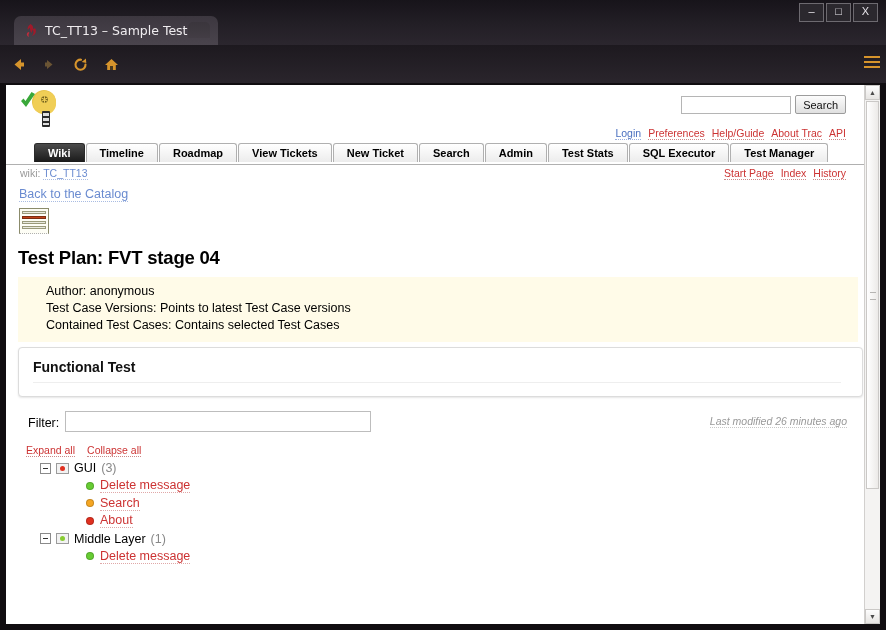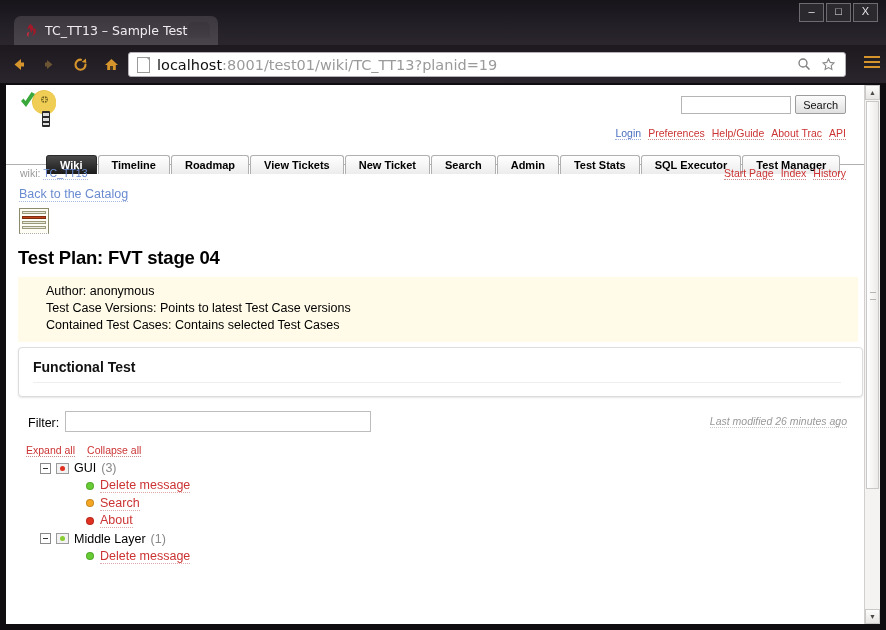--- a/index.html
+++ b/index.html
@@ -278,21 +278,21 @@
   
   #mainnav {
     position: absolute;
     left: 0; top: 57px;
     width: 858px; height: 22px;
     border-bottom: 1px solid #b0b0b0;
     background: #fff;
   }
   #mainnav ul {
     list-style: none;
-    margin: 12px;
+    margin: 0;
     padding: 0 0 0 28px;
     display: flex;
     height: 22px;
   }
   #mainnav li {
     height: 20px;
   }
   #mainnav a {
     display: block;
     height: 18px;
@@ -571,35 +571,20 @@
         <path d="M13.9 2.4 L14.3 7.1 L9.7 6.1 Z" fill="#d6942c"></path>
       </svg>
     </div>
     <div class="nav-btn">
       <svg width="17" height="17" viewBox="0 0 17 17">
         <path d="M8.5 3 L15 9 L12.8 9 L12.8 14 L4.2 14 L4.2 9 L2 9 Z" fill="#d6942c"></path>
         <rect x="7" y="10" width="3" height="4" fill="#4a3a20"></rect>
       </svg>
     </div>
 
-    <div id="url-bar">
-      <span id="page-icon"></span>
-      <span id="url-text"><b>localhost</b><span>:8001/test01/wiki/TC_TT13?planid=19</span></span>
-      <span id="url-zoom">
-        <svg width="14" height="14" viewBox="0 0 14 14">
-            <circle cx="6" cy="6" r="4" stroke="#7d7d7d" stroke-width="1.3" fill="none"></circle>
-            <path d="M9 9 L12.5 12.5" stroke="#7d7d7d" stroke-width="1.5"></path>
-          </svg>
-      </span>
-      <span id="url-star">
-        <svg width="15" height="15" viewBox="0 0 15 15">
-            <path d="M7.5 1.8 L9.2 5.4 L13 5.9 L10.2 8.6 L10.9 12.4 L7.5 10.6 L4.1 12.4 L4.8 8.6 L2 5.9 L5.8 5.4 Z" stroke="#8a8a8a" stroke-width="1.1" fill="none"></path>
-          </svg>
-      </span>
-    </div>
 
     <div id="menu-btn">
         <i></i>
         <i></i>
         <i></i>
       </div>
   </div>
 
   <div id="viewport">
     <div id="page">

